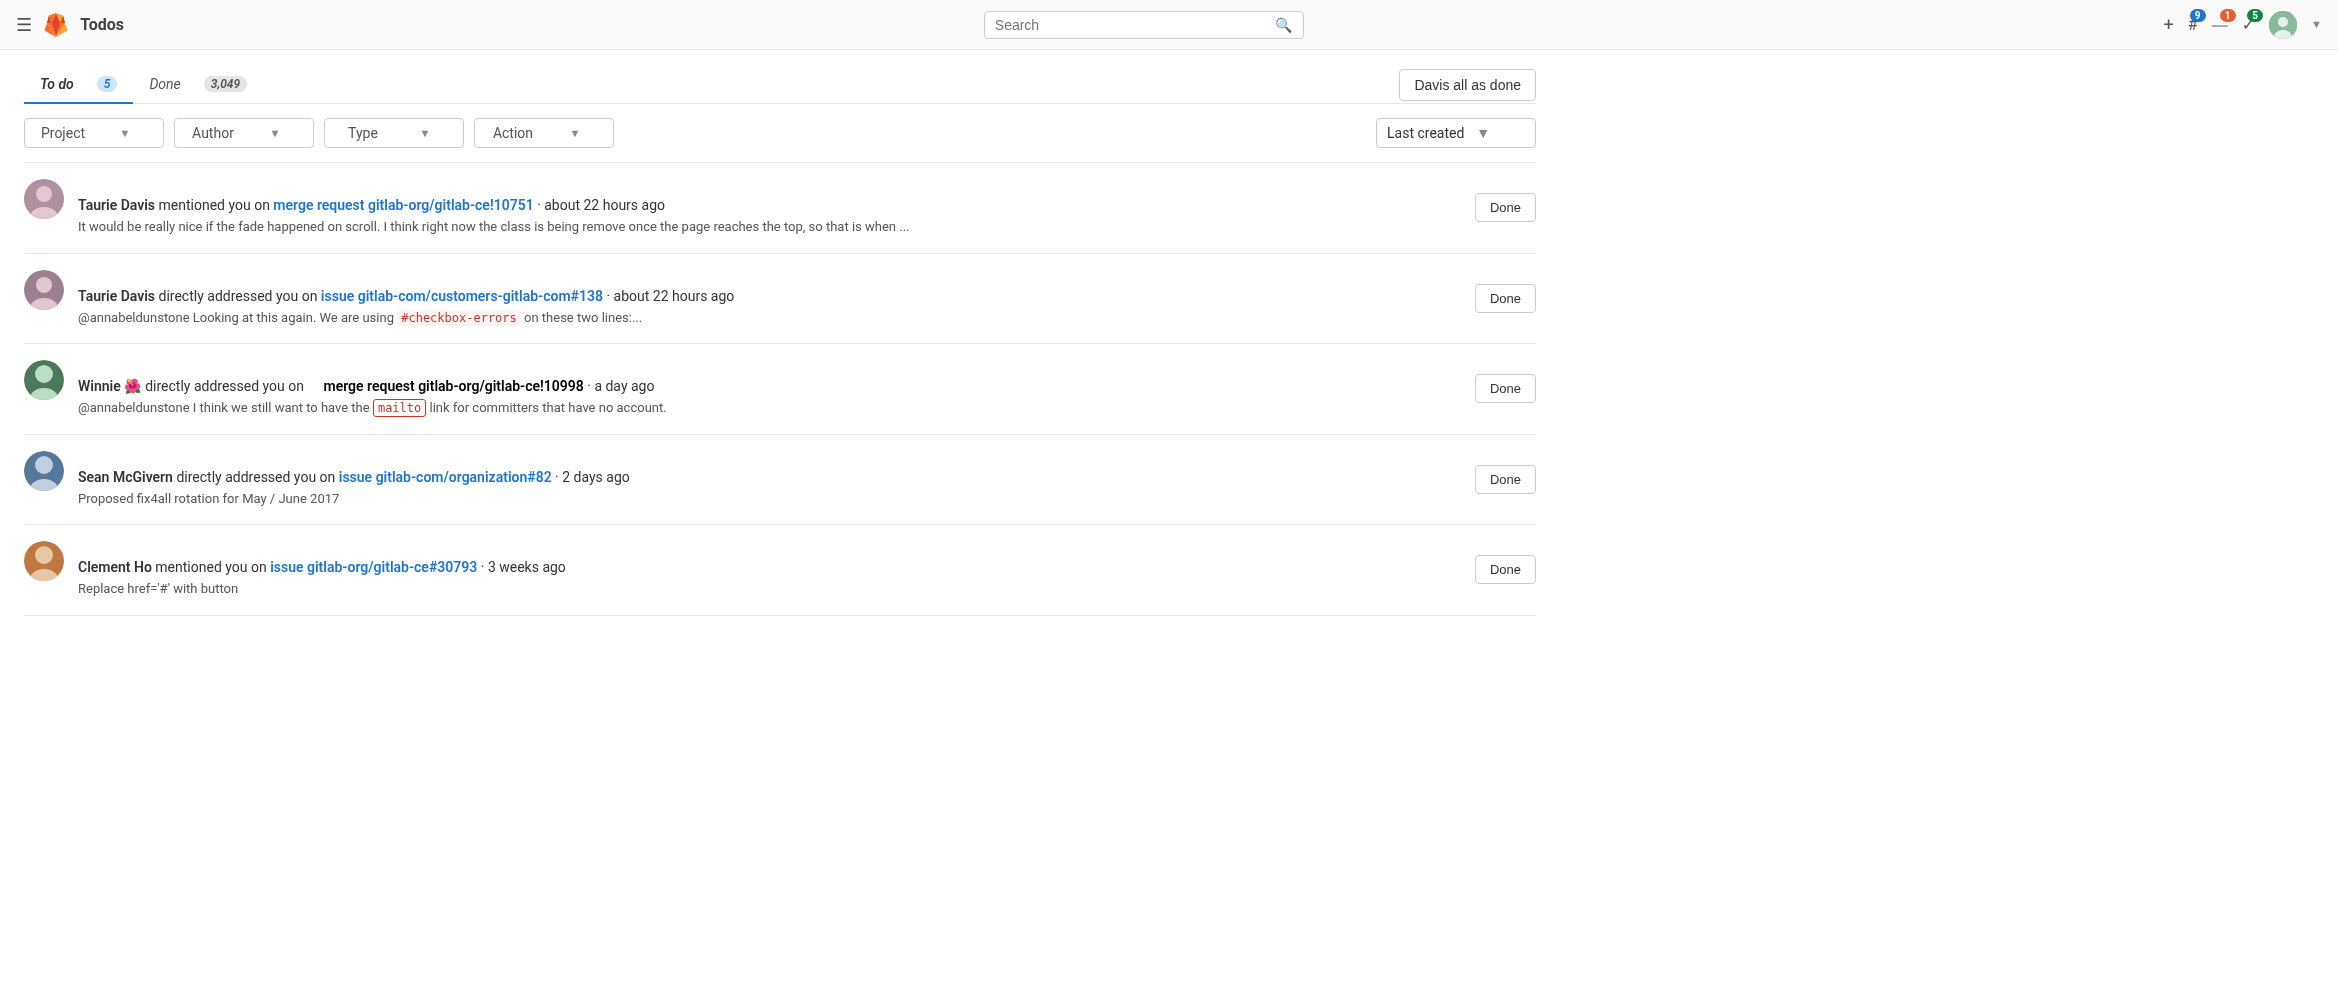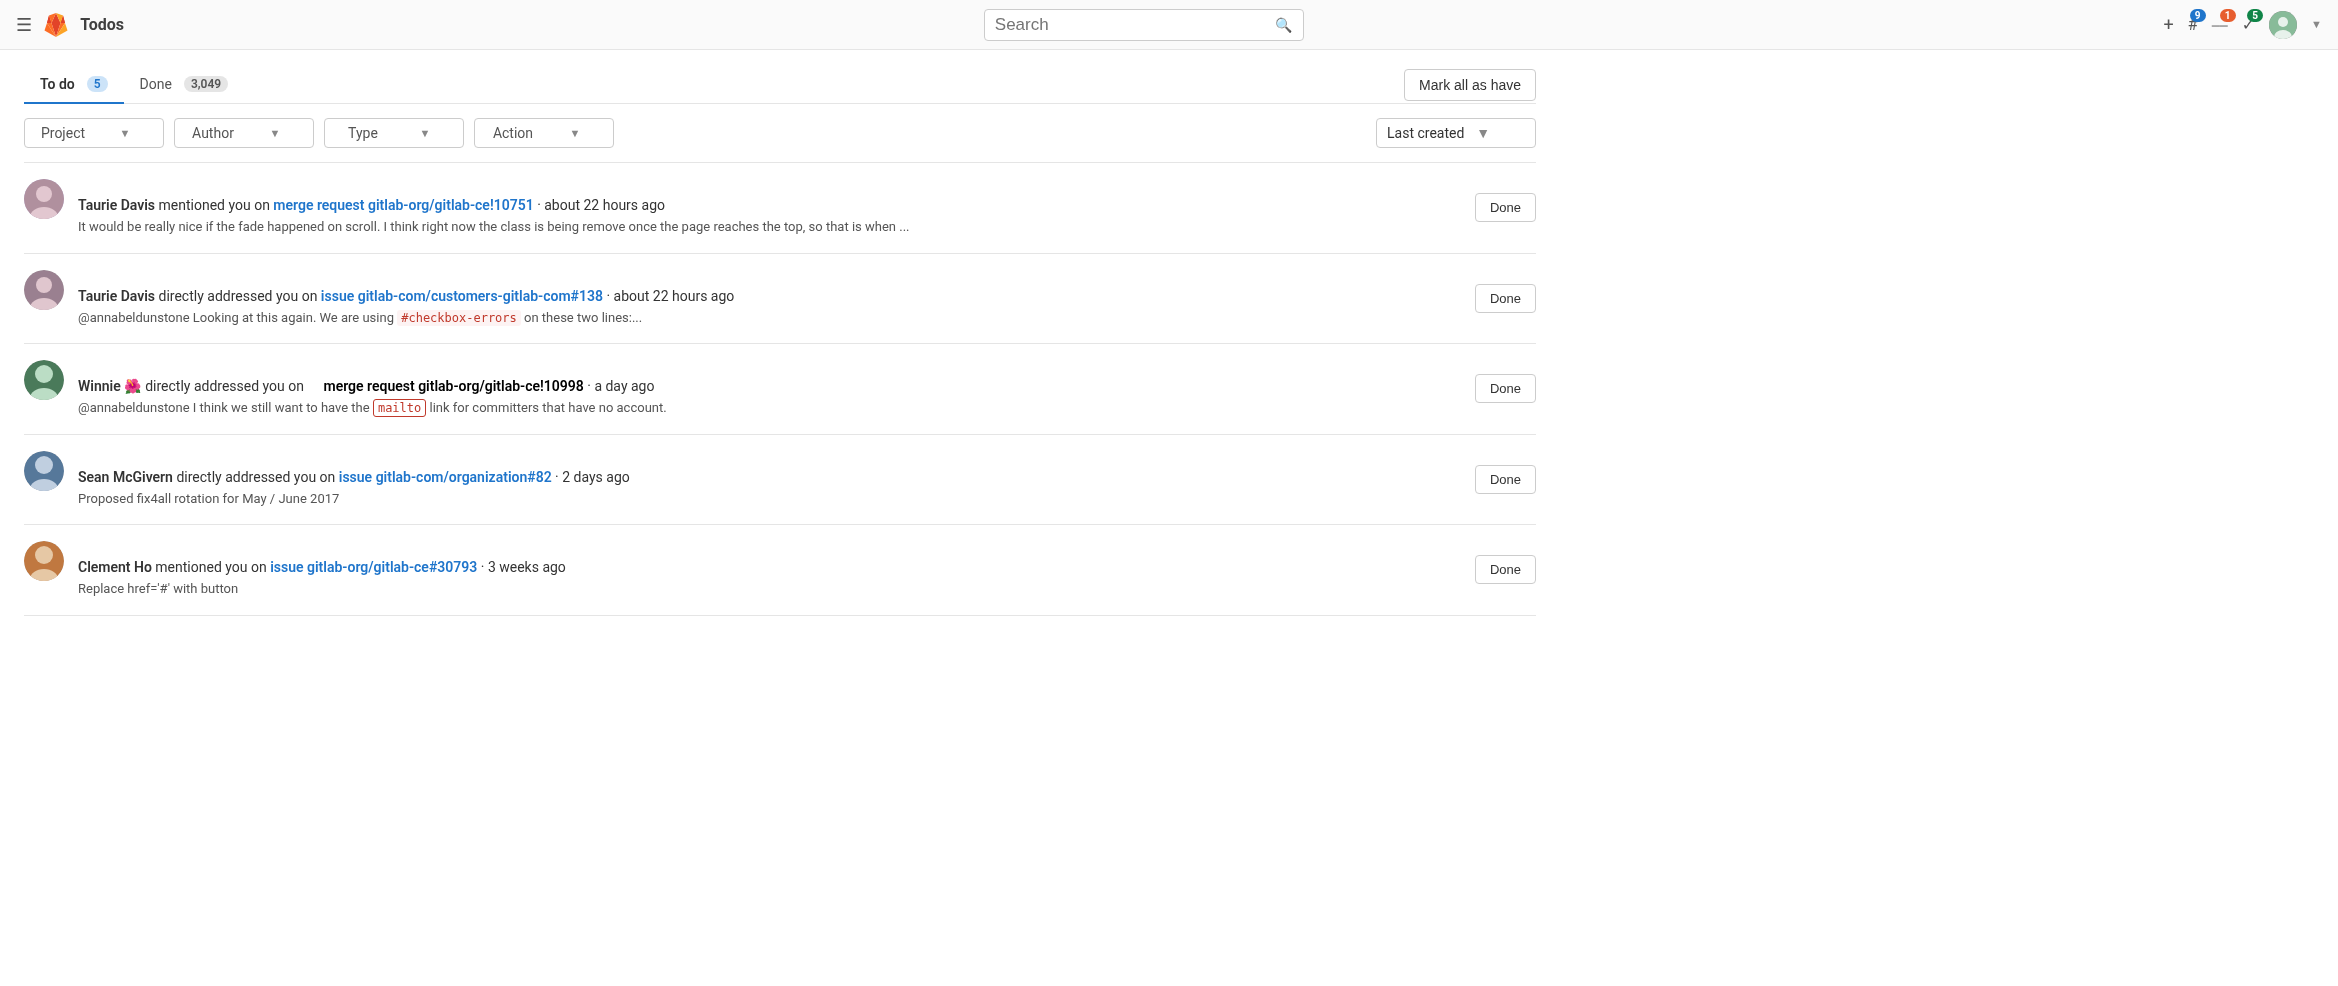--- a/index.html
+++ b/index.html
@@ -26,21 +26,21 @@
       align-items: center;
       border: 1px solid #ccc;
       border-radius: 4px;
       padding: 5px 10px;
       width: 320px;
       background: #fff;
     }
     .search-box input {
       border: none;
       outline: none;
-      font-size: 17px;
+      font-size: 14px;
       width: 100%;
       background: transparent;
       color: #555;
     }
     .search-icon-span { color: #aaa; margin-left: 6px; }
     .navbar-right { display: flex; align-items: center; gap: 14px; flex: 0 0 auto; }
     .nav-icon-btn {
       display: flex;
       align-items: center;
       justify-content: center;
@@ -89,22 +89,23 @@
     }
     .tabs { display: flex; gap: 0; }
     .tab {
       padding: 10px 16px;
       cursor: pointer;
       font-size: 14px;
       color: #555;
       border-bottom: 2px solid transparent;
       display: flex;
       align-items: center;
-      gap: 12px;
+      gap: 23px;
       margin-bottom: -1px;
+      font-style: italic;
     }
     .tab.active {
       color: #333;
       font-weight: 600;
       border-bottom: 2px solid #1f75cb;
     }
     .tab-count {
       background: #e5e5e5;
       border-radius: 10px;
       padding: 1px 7px;
@@ -282,21 +283,21 @@
     <div class="tabs">
       <div class="tab active">
         <span>To do</span>
         <span class="tab-count">5</span>
       </div>
       <div class="tab">
         <span>Done</span>
         <span class="tab-count">3,049</span>
       </div>
     </div>
-    <button class="mark-all-btn">Mark all as have</button>
+    <button class="mark-all-btn">Davis all as done</button>
   </div>
 
   <div class="filters-row">
     <div class="filter-select">
       <span>Project</span>
       <span class="chevron">▼</span>
     </div>
     <div class="filter-select">
       <span>Author</span>
       <span class="chevron">▼</span>

